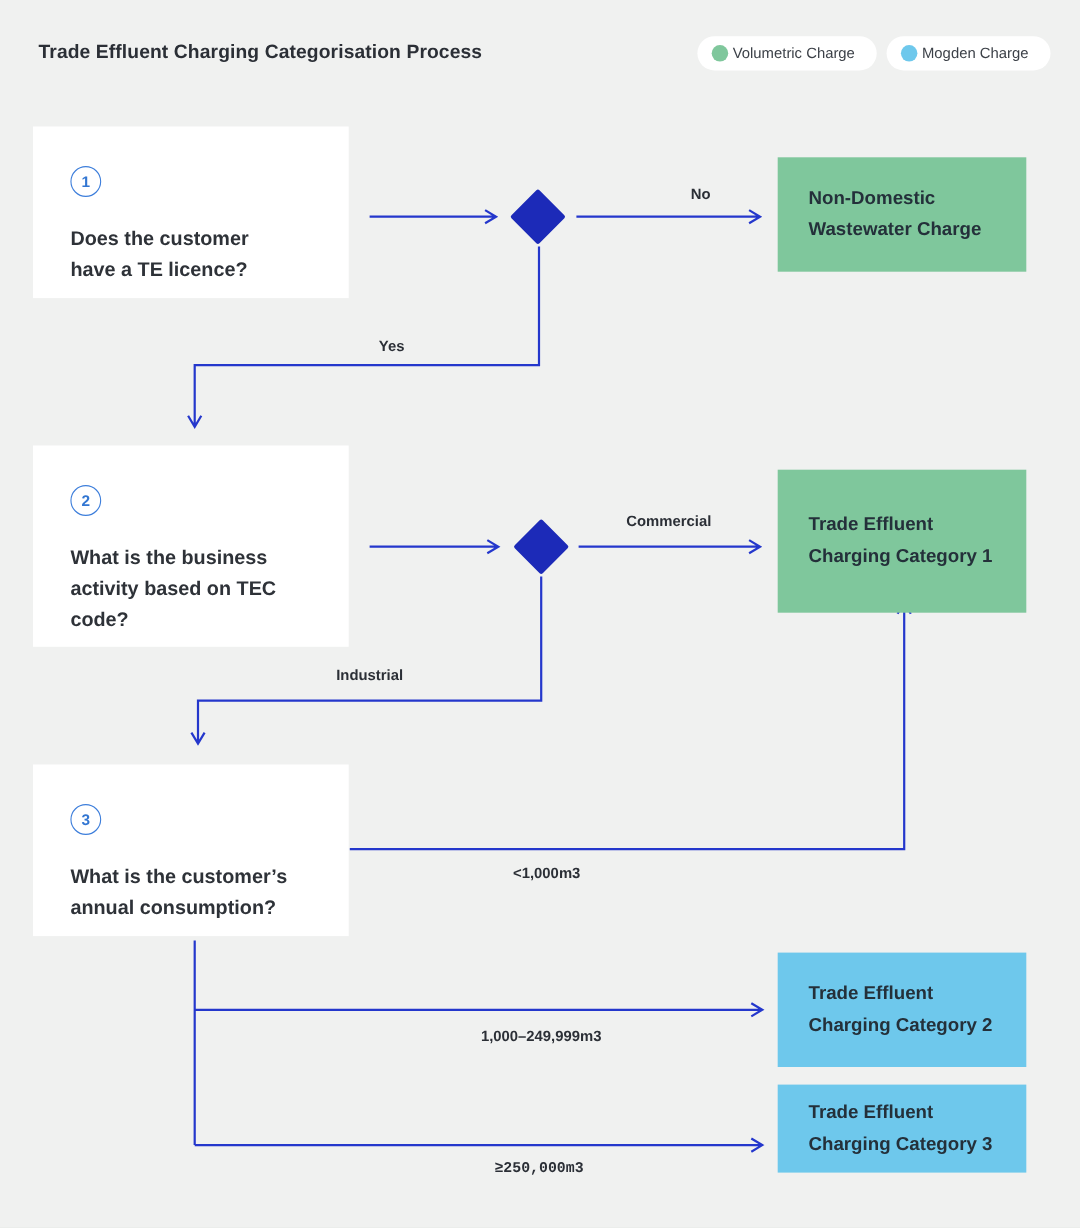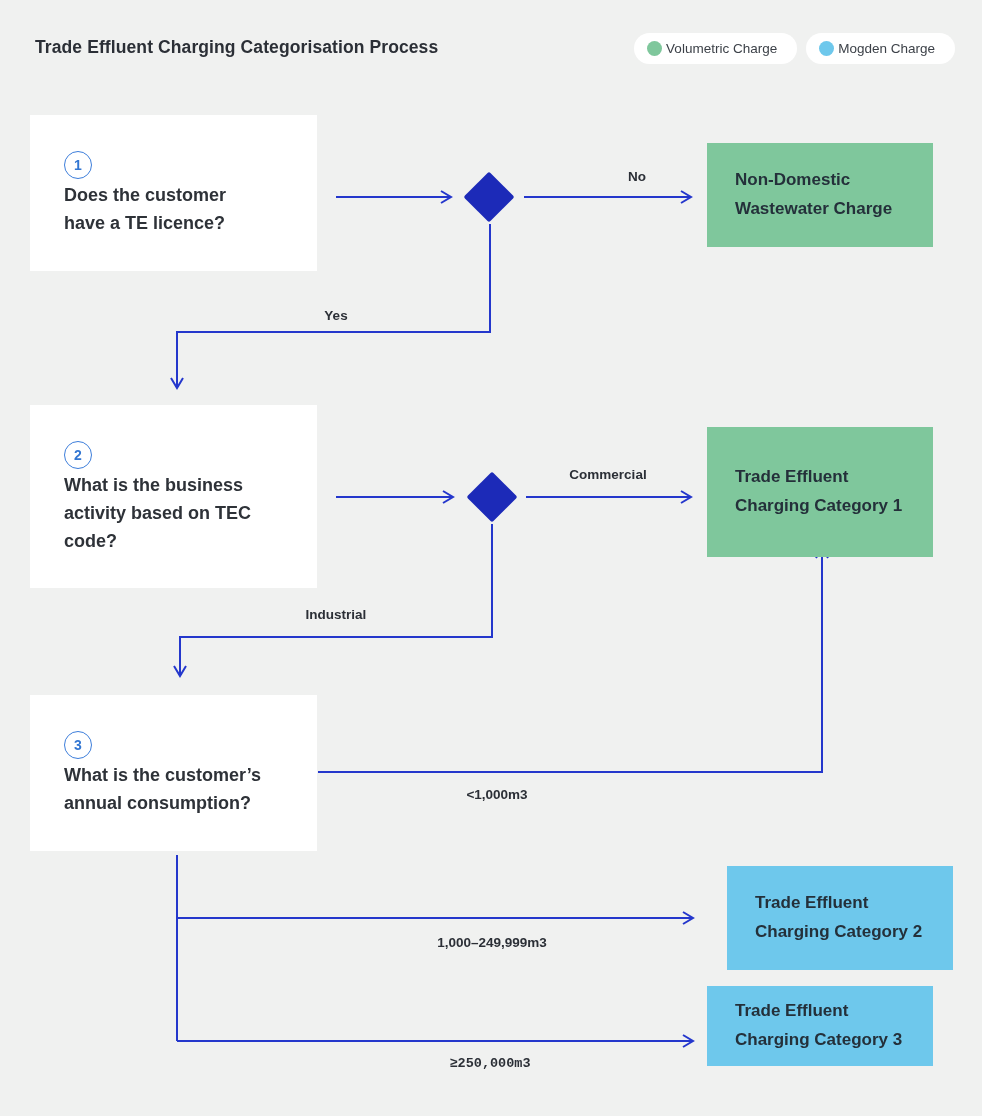--- a/index.html
+++ b/index.html
@@ -20,35 +20,35 @@
   .legend-dot.mogden{background:var(--mogden);}
   .legend-label{font-size:13.5px;color:#3c4148;}
 
   
   .q-card{position:absolute;left:30px;width:287px;background:var(--card);padding:36px 0 0 34px;}
   .q-card.q1{top:115px;height:156px;}
   .q-card.q2{top:405px;height:183px;}
   .q-card.q3{top:695px;height:156px;}
   .step-badge{width:28px;height:28px;border:1.6px solid var(--step-accent);border-radius:50%;
     display:flex;align-items:center;justify-content:center;font-size:14px;font-weight:700;color:#3276d2;background:var(--card);}
-  .q-text{margin-top:3px;max-width:205px;font-size:18px;font-weight:700;line-height:1.55;color:#2e3238;}
+  .q-text{margin-top:25px;max-width:205px;font-size:18px;font-weight:700;line-height:1.55;color:#2e3238;}
 
   
   .diamond{position:absolute;width:36px;height:36px;background:var(--diamond);transform:rotate(45deg);border-radius:2px;}
   .diamond.d1{left:471px;top:179px;}
   .diamond.d2{left:474px;top:479px;}
 
   
   .outcome{position:absolute;left:707px;width:226px;height:130px;display:flex;align-items:center;
     padding:0 23px 0 28px;font-size:17px;font-weight:700;line-height:1.7;color:#24303a;}
   .outcome.volumetric{background:var(--volumetric);}
   .outcome.mogden{background:var(--mogden);}
   .outcome.o1{top:143px;height:104px;}
   .outcome.o2{top:427px;}
-  .outcome.o3{top:866px;height:104px;margin-left:20px;}
+  .outcome.o3{top:866px;height:104px;}
   .outcome.o4{top:986px;height:80px;justify-content:center;}
 
   
   svg.connectors{position:absolute;inset:0;pointer-events:none;}
   svg.connectors path{stroke:var(--connector);stroke-width:2;fill:none;stroke-linejoin:miter;}
 
   
   .edge-label{position:absolute;transform:translate(-50%,-50%);font-size:13.5px;font-weight:700;color:var(--text-dark);white-space:nowrap;}
 </style>
 </head>
@@ -105,20 +105,20 @@
     <span>Trade Effluent Charging Category 1</span>
   </div>
   <div class="outcome mogden o3">
     <span>Trade Effluent Charging Category 2</span>
   </div>
   <div class="outcome mogden o4">
     <span>Trade Effluent Charging Category 3</span>
   </div>
 
   <div class="edge-label" style="left:605px;top:176px;margin-left:32px;">No</div>
-  <div class="edge-label" style="left:336px;top:315px;">Yes</div>
+  <div class="edge-label" style="left:356px;top:315px;">Yes</div>
   <div class="edge-label" style="left:608px;top:474px;">Commercial</div>
   <div class="edge-label" style="left:336px;top:614px;">Industrial</div>
   <div class="edge-label" style="left:497px;top:794px;">&lt;1,000m3</div>
   <div class="edge-label" style="left:492px;top:942px;">1,000–249,999m3</div>
   <div class="edge-label" style="left:490px;top:1063px;font-family:Liberation Mono, monospace;">≥250,000m3</div>
 
 </div>
 
 </body></html>

